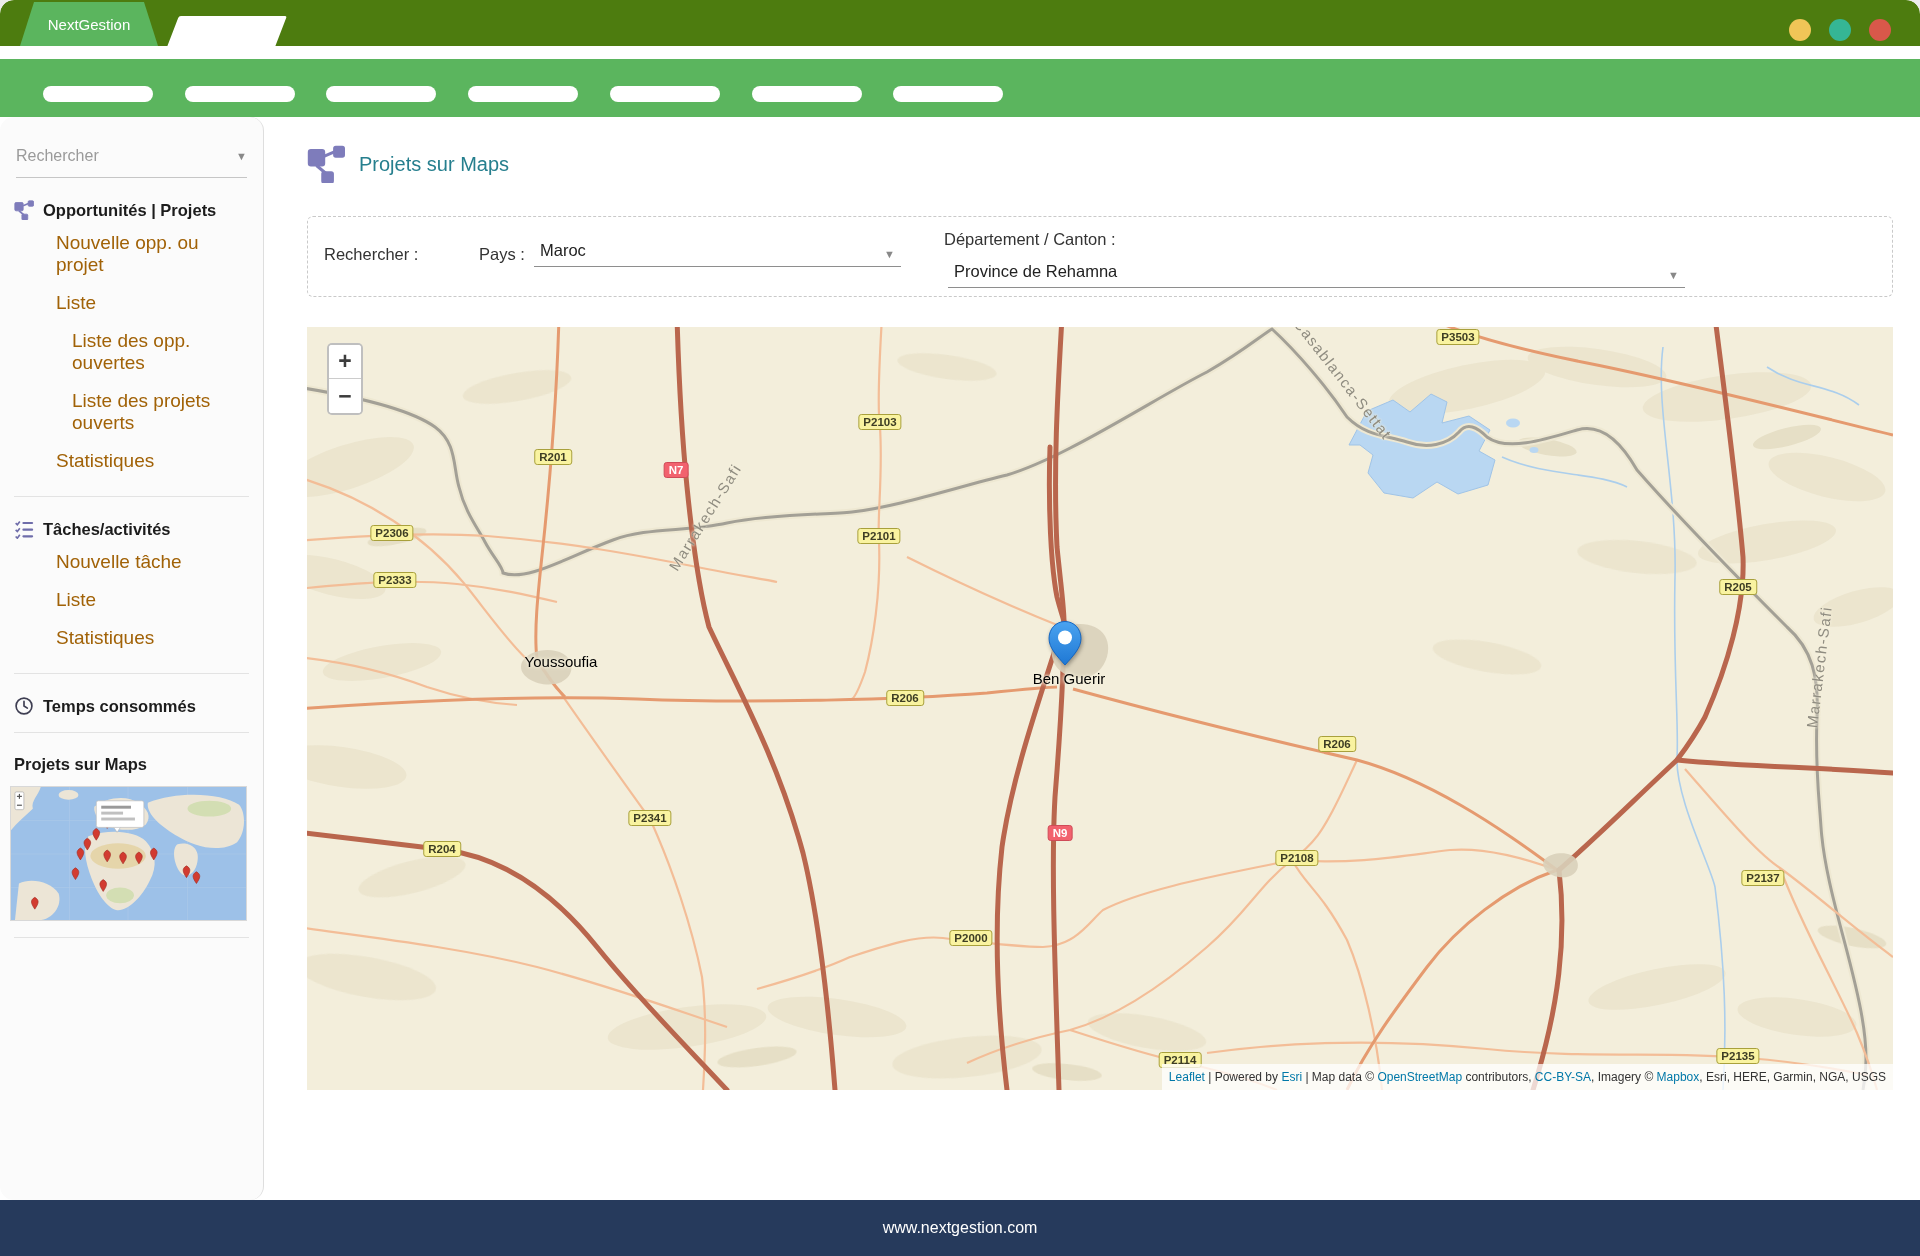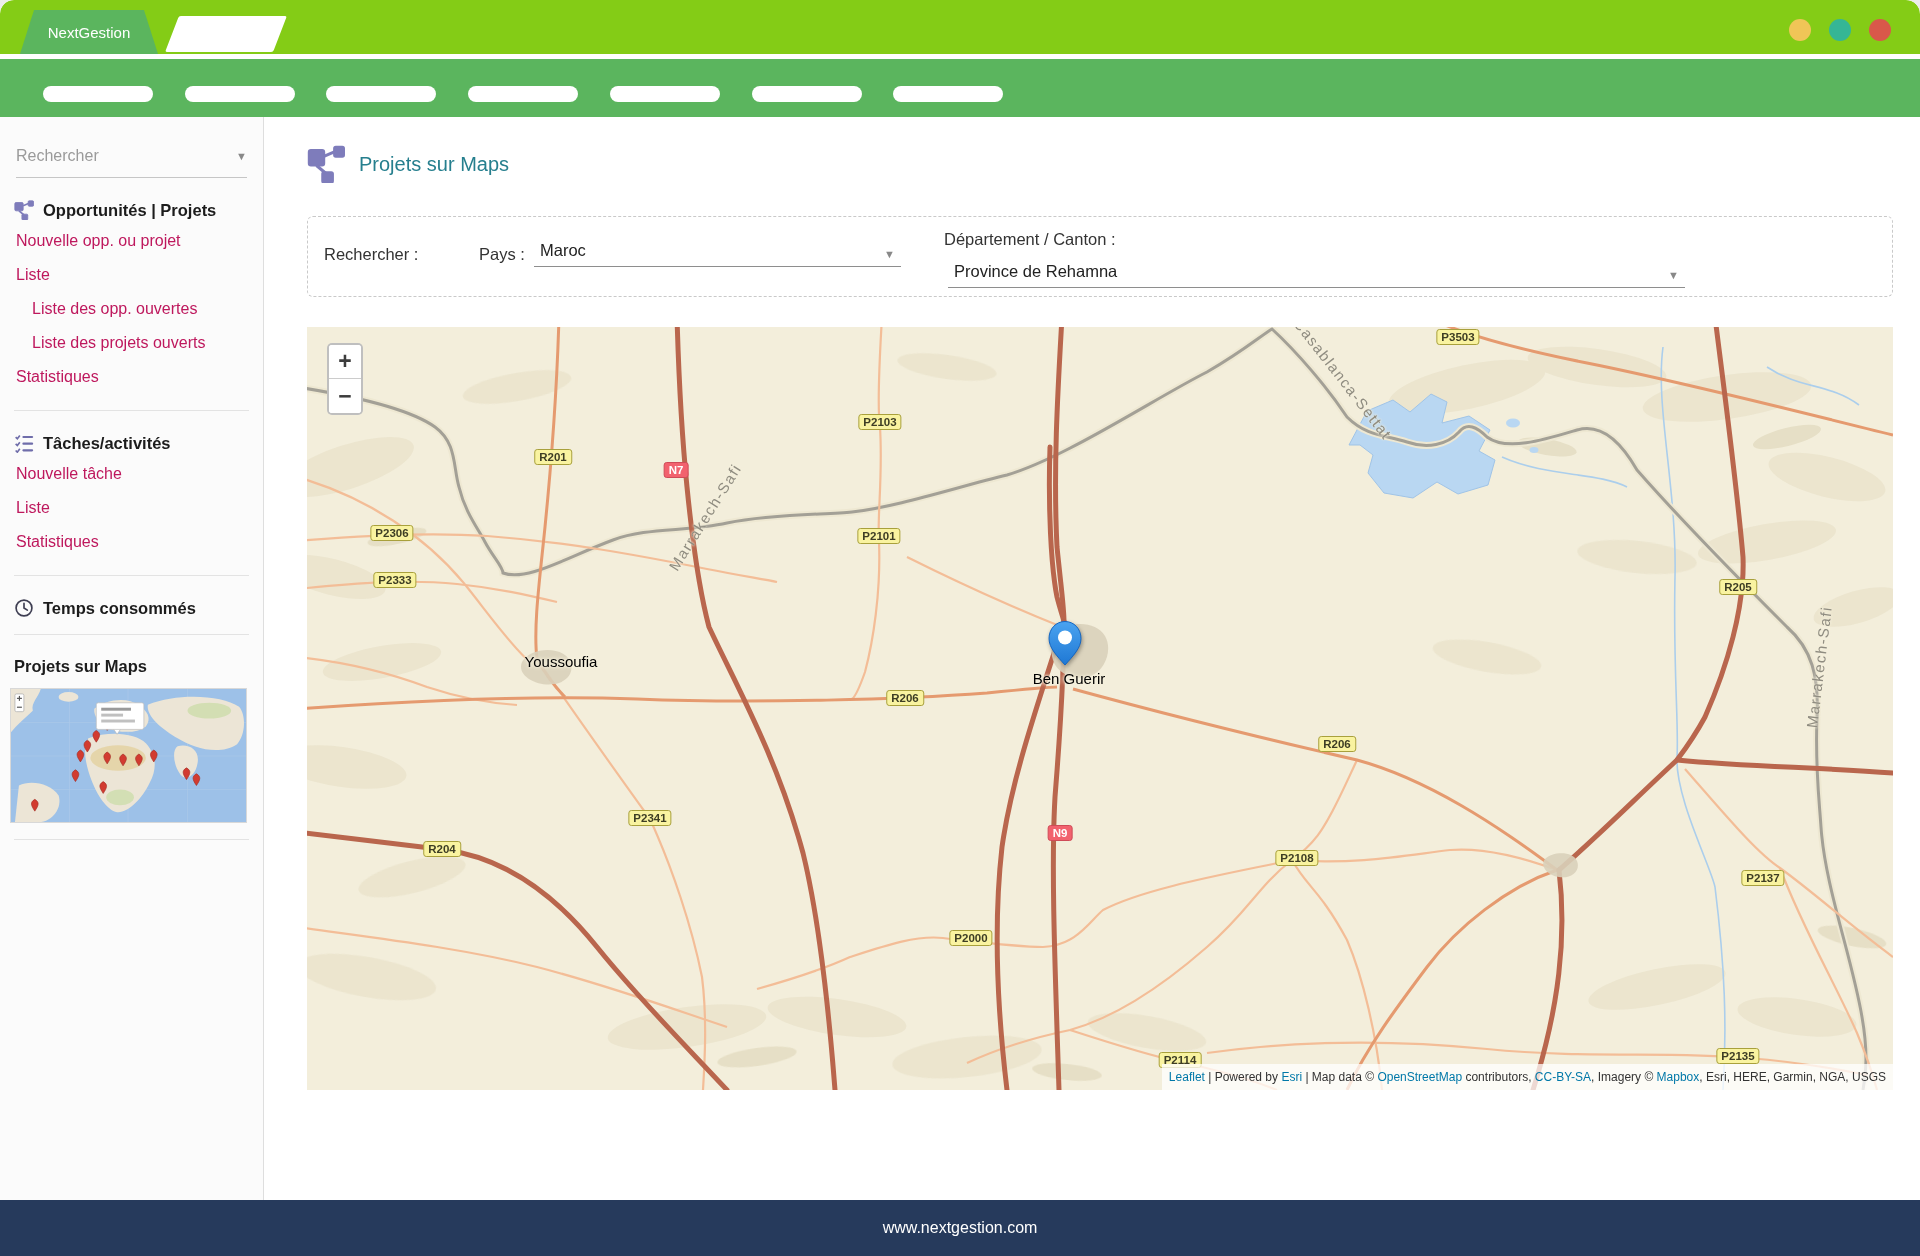--- a/index.html
+++ b/index.html
@@ -1,41 +1,41 @@
 <!DOCTYPE html>
 <html><head>
 <meta charset="utf-8">
 <style>
   * { box-sizing: border-box; margin: 0; padding: 0; }
   html,body { width:1920px; height:1256px; background:#ececec; font-family:"Liberation Sans", sans-serif; overflow:hidden; }
   .app { position:absolute; inset:0; background:#fff; border-radius:14px 14px 0 0; overflow:hidden; }
 
   
-  .titlebar { position:absolute; top:0; left:0; right:0; height:54px; background:#84cc16; border-radius:14px 14px 0 0; }
+  .titlebar { position:absolute; top:0; left:0; right:0; height:46px; background:#4d7c0f; border-radius:14px 14px 0 0; }
   .brand-tab { position:absolute; left:20px; bottom:0; width:138px; height:44px; background:#5bb55e;
                clip-path:polygon(14px 0, calc(100% - 14px) 0, 100% 100%, 0 100%);
                display:flex; align-items:center; justify-content:center; color:#fff; font-size:15px; }
   .ghost-tab { position:absolute; left:172px; top:16px; width:108px; height:36px; background:#fff; transform:skewX(-21deg); border-radius:2px; }
   .win-dot { position:absolute; top:19px; width:22px; height:22px; border-radius:50%; }
 
   
   .navbar { position:absolute; top:59px; left:0; right:0; height:58px; background:#5bb55e; }
   .pill { position:absolute; top:27px; width:110px; height:16px; border-radius:8px; background:#fff; }
 
   
-  .sidebar { position:absolute; top:117px; left:0; width:264px; bottom:56px; background:#fbfbfb; border-right:1px solid #dedede; overflow:hidden; }
+  .sidebar { position:absolute; top:117px; left:0; width:264px; bottom:56px; background:#fbfbfb; border-right:1px solid #dedede; overflow:hidden;border-radius:14px; }
   .sidebar-search { margin:30px 16px 0; padding-bottom:12px; border-bottom:1px solid #c6c6c6;
                     display:flex; align-items:center; justify-content:space-between; color:#9a9a9a; font-size:16px; cursor:pointer; }
   .caret { font-size:11px; color:#888; }
   .side-sections { padding:0 14px; }
   .side-section { margin-top:22px; }
   .section-header { display:flex; align-items:center; gap:9px; font-weight:bold; font-size:16.5px; color:#1c1c1c; margin-bottom:4px; cursor:pointer; }
   .side-icon { width:20px; height:20px; display:inline-flex; }
   .side-icon svg { width:100%; height:100%; }
-  .side-item { font-size:16px; color:#be185d; padding:8px 0 8px 2px; cursor:pointer; }
+  .side-item { font-size:19px; color:#a16207; padding:8px 0 8px 2px; cursor:pointer;margin-left:40px; }
   .side-item.indent { padding-left:18px; }
   .side-divider { border-top:1px solid #e3e3e3; margin-top:16px; }
   .thumb-wrap { margin:12px -4px 0 -4px; width:237px; height:135px; cursor:pointer; }
   .thumb-wrap svg { width:100%; height:100%; display:block; border:1px solid #d8d8d8; }
 
   
   .main { position:absolute; left:265px; top:117px; right:0; bottom:56px; background:#fff; }
   .page-header { position:absolute; left:42px; top:28px; display:flex; align-items:center; gap:14px; }
   .page-header svg { width:38px; height:38px; }
   .page-title { color:#267f8e; font-size:20px; }

